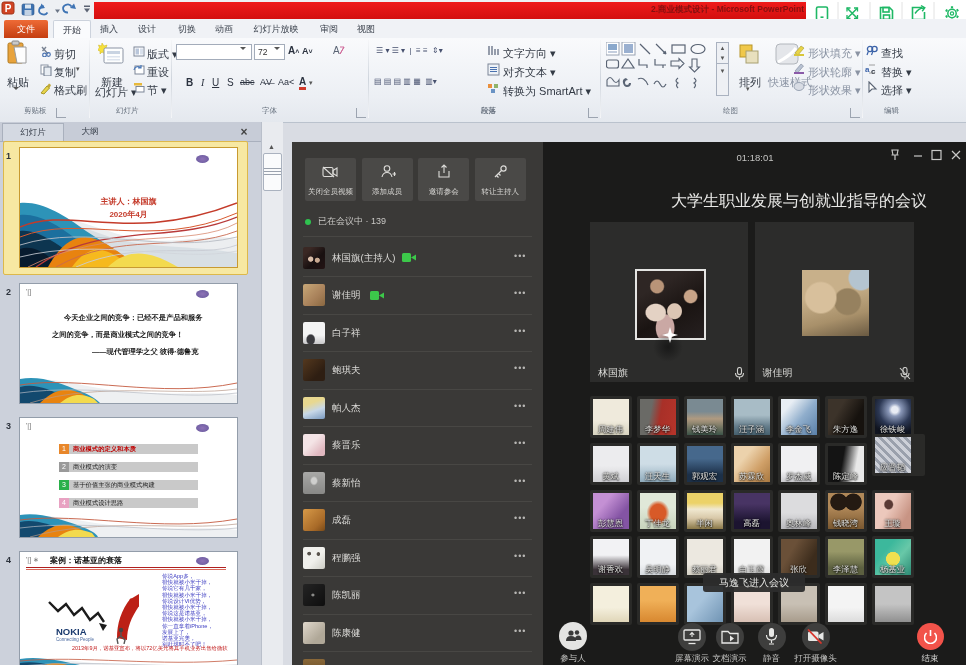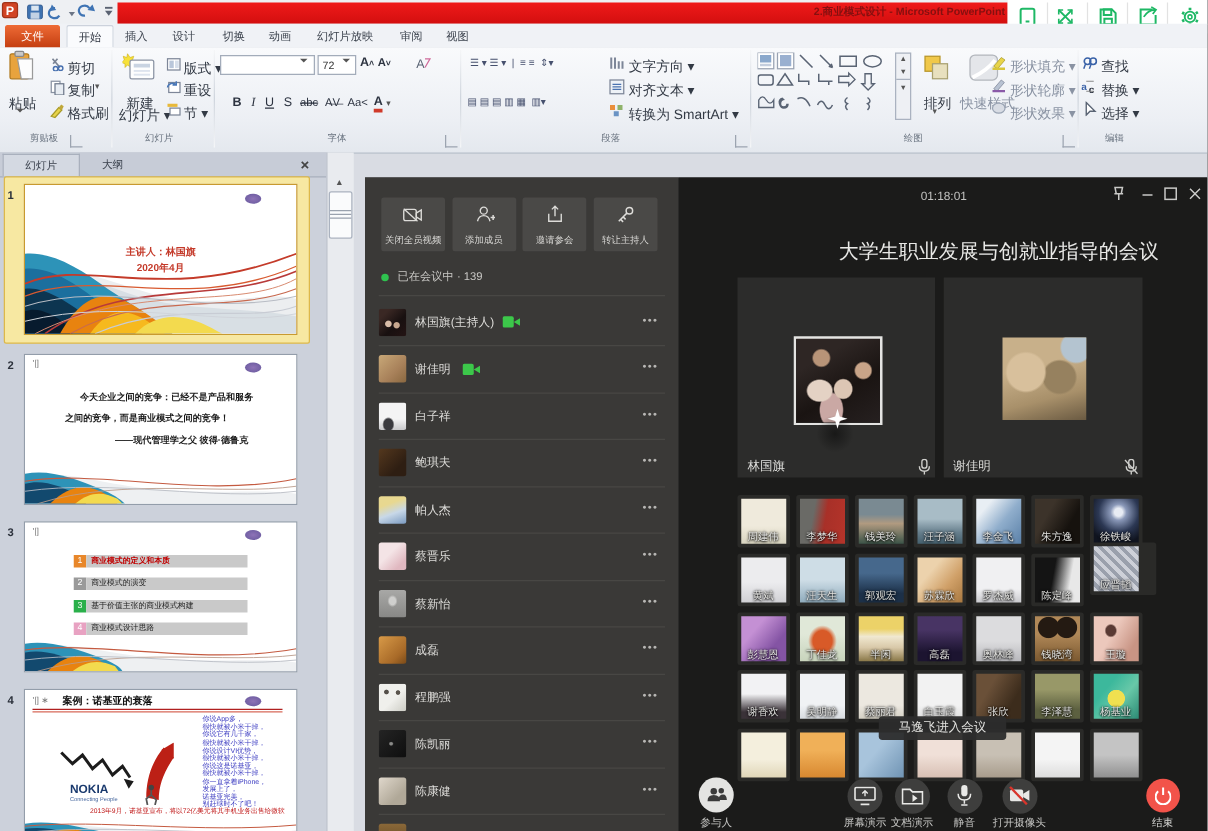--- a/index.html
+++ b/index.html
@@ -198,21 +198,21 @@
         <rect x="1" y="1" width="11" height="11" fill="#eef2f7" stroke="#7d8698"></rect>
         <path d="M3 4.5 h7 M3 6.5 h7 M3 8.5 h7" stroke="#4a72b0" stroke-width="1"></path>
       </svg>
     <div class="rtxt" style="left:503px;top:27px;">对齐文本 ▾</div>
     <svg style="position:absolute;left:487px;top:44px" width="13" height="13" viewBox="0 0 13 13">
         <rect x="1" y="2" width="4" height="4" fill="#ea8f3c"></rect>
         <rect x="7" y="2" width="4" height="4" fill="#8fb36a"></rect>
         <rect x="4" y="7" width="4" height="4" fill="#6a93c4"></rect>
       </svg>
     <div class="rtxt" style="left:503px;top:46px;">转换为 SmartArt ▾</div>
-    <div class="glabel" style="left:481px;">段落</div>
+    <div class="glabel" style="left:481px;font-weight:bold;">段落</div>
     <div class="launcher" style="left:588px;top:70px;"></div>
     <div class="gsep" style="left:600px;"></div>
 
     <svg style="position:absolute;left:606px;top:4px" width="108" height="52" viewBox="0 0 108 52">
       <rect x="0" y="0" width="13" height="13" fill="#fff" stroke="#98a2b2"></rect>
         <rect x="2" y="2" width="9" height="6" fill="#8aa8cc"></rect>
         <rect x="2" y="9" width="9" height="2" fill="#c4cede"></rect>
       <rect x="16" y="0" width="13" height="13" fill="#fff" stroke="#98a2b2"></rect>
         <rect x="18" y="2" width="9" height="9" fill="#9ab0d0"></rect>
       <path d="M34 2 L44 12" stroke="#5a6474" stroke-width="1.3"></path>

